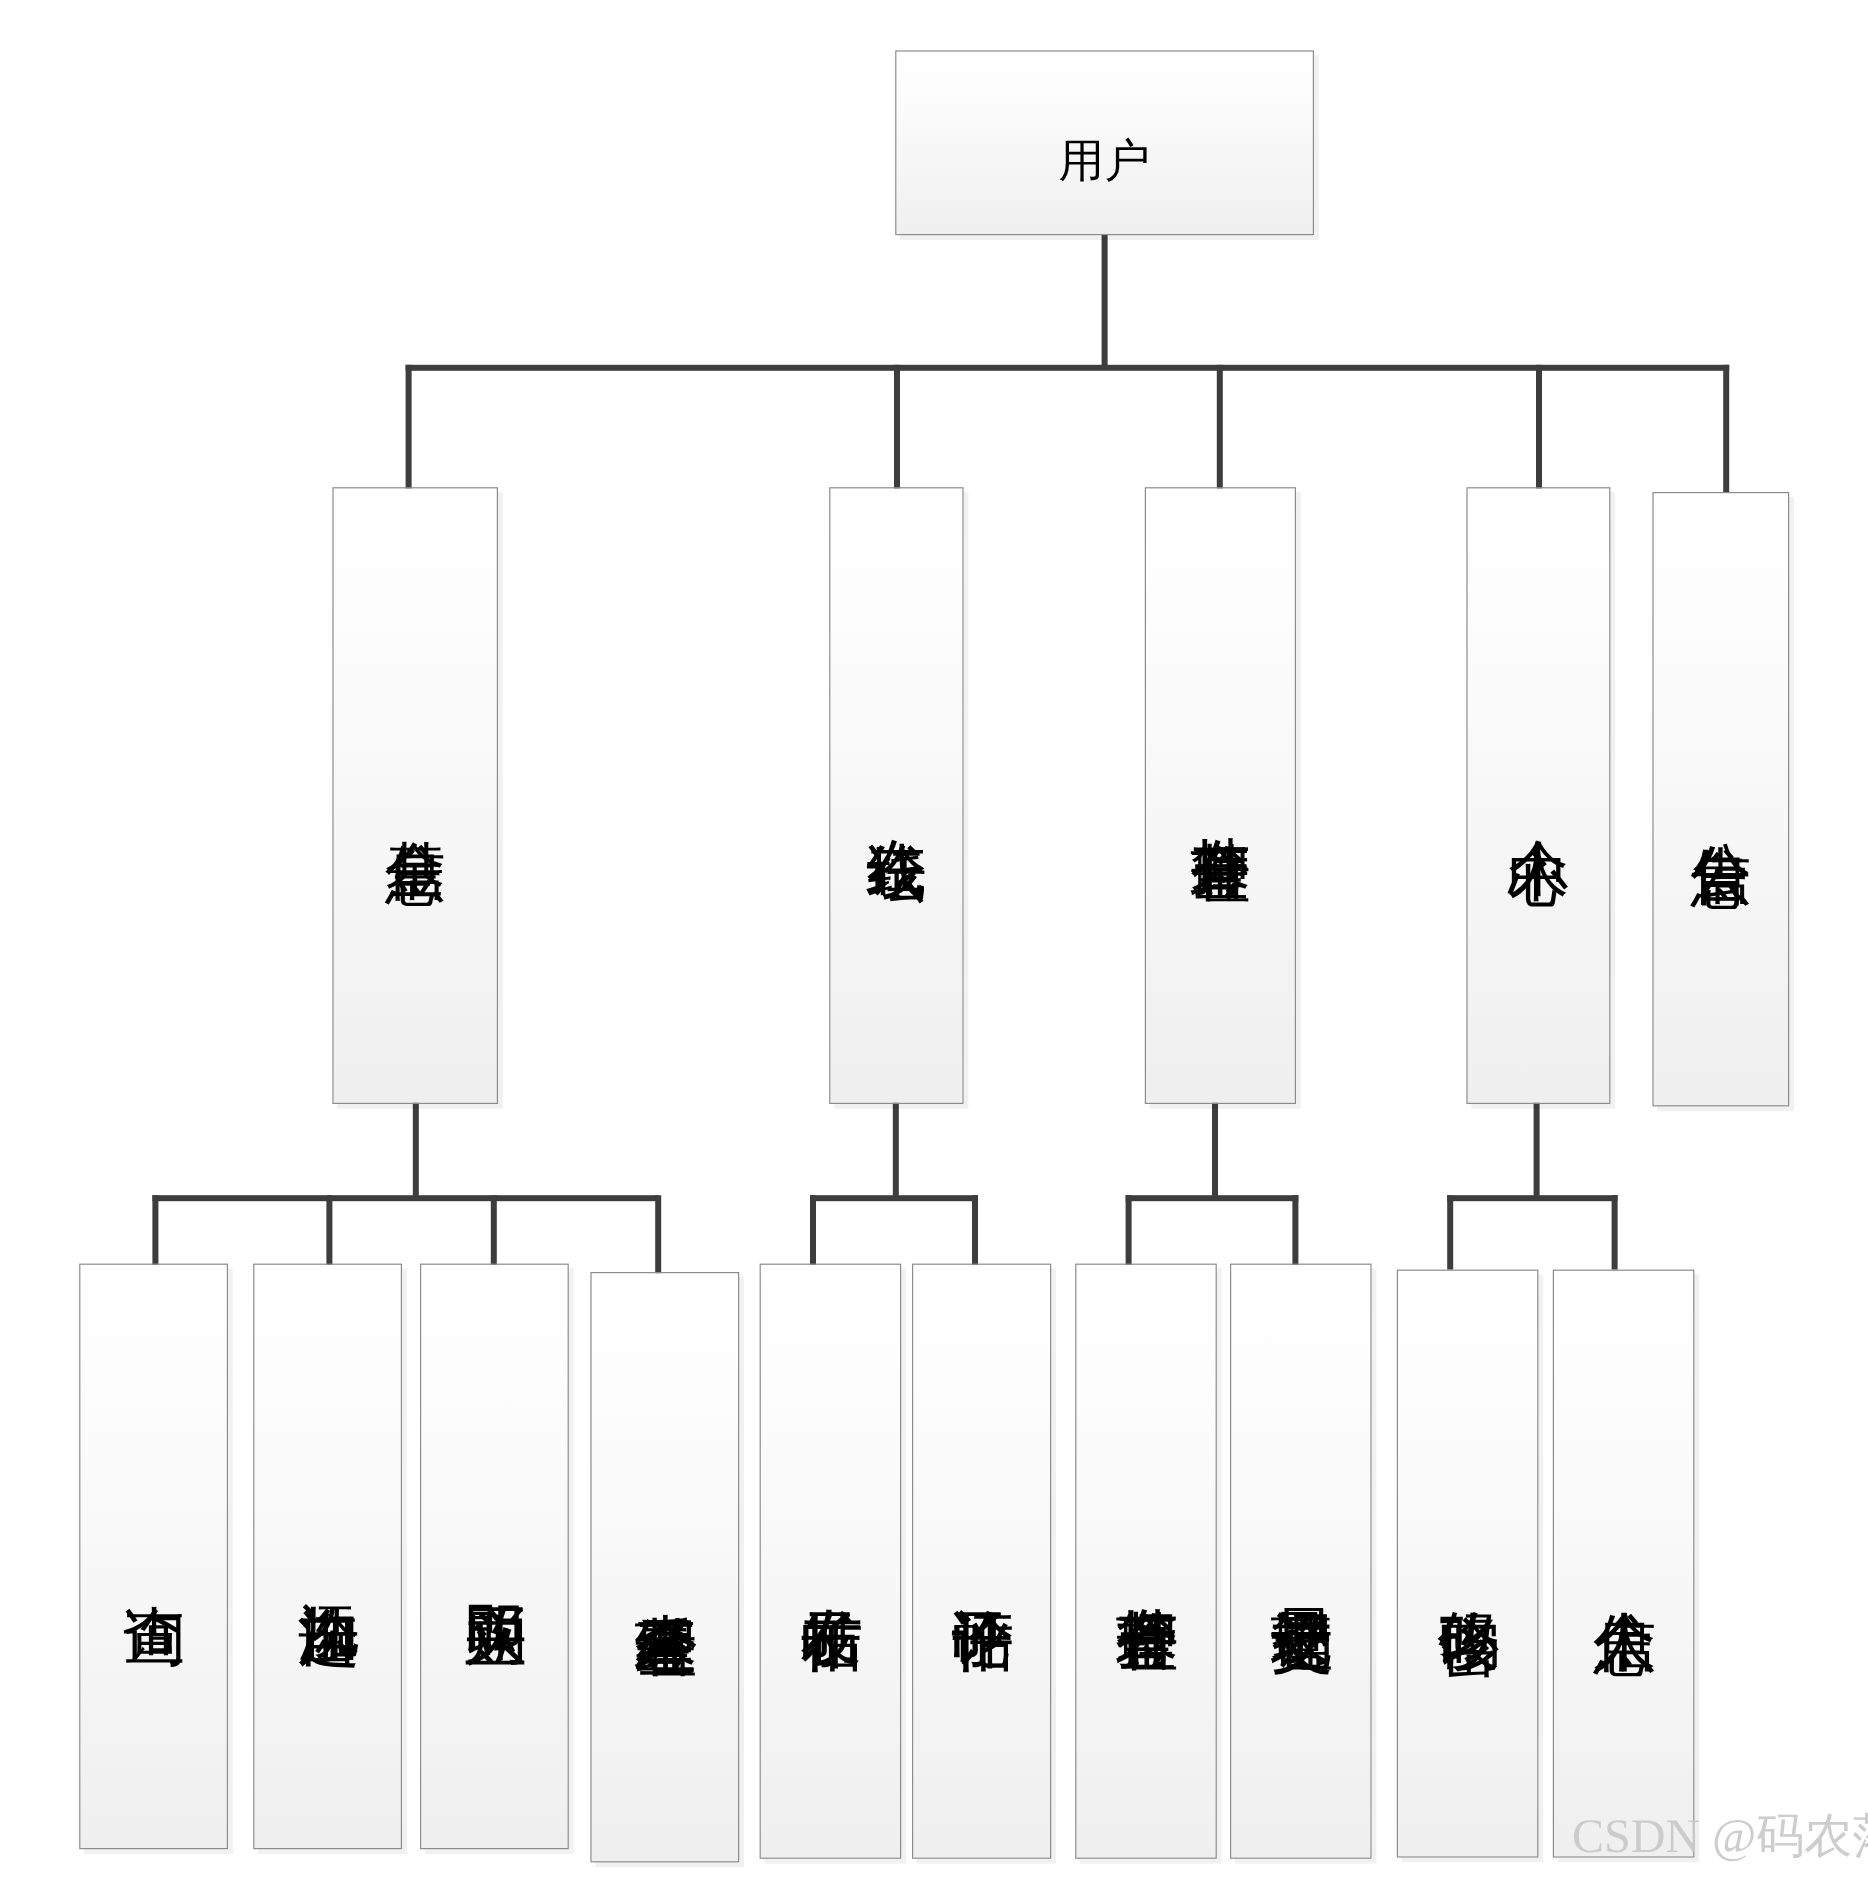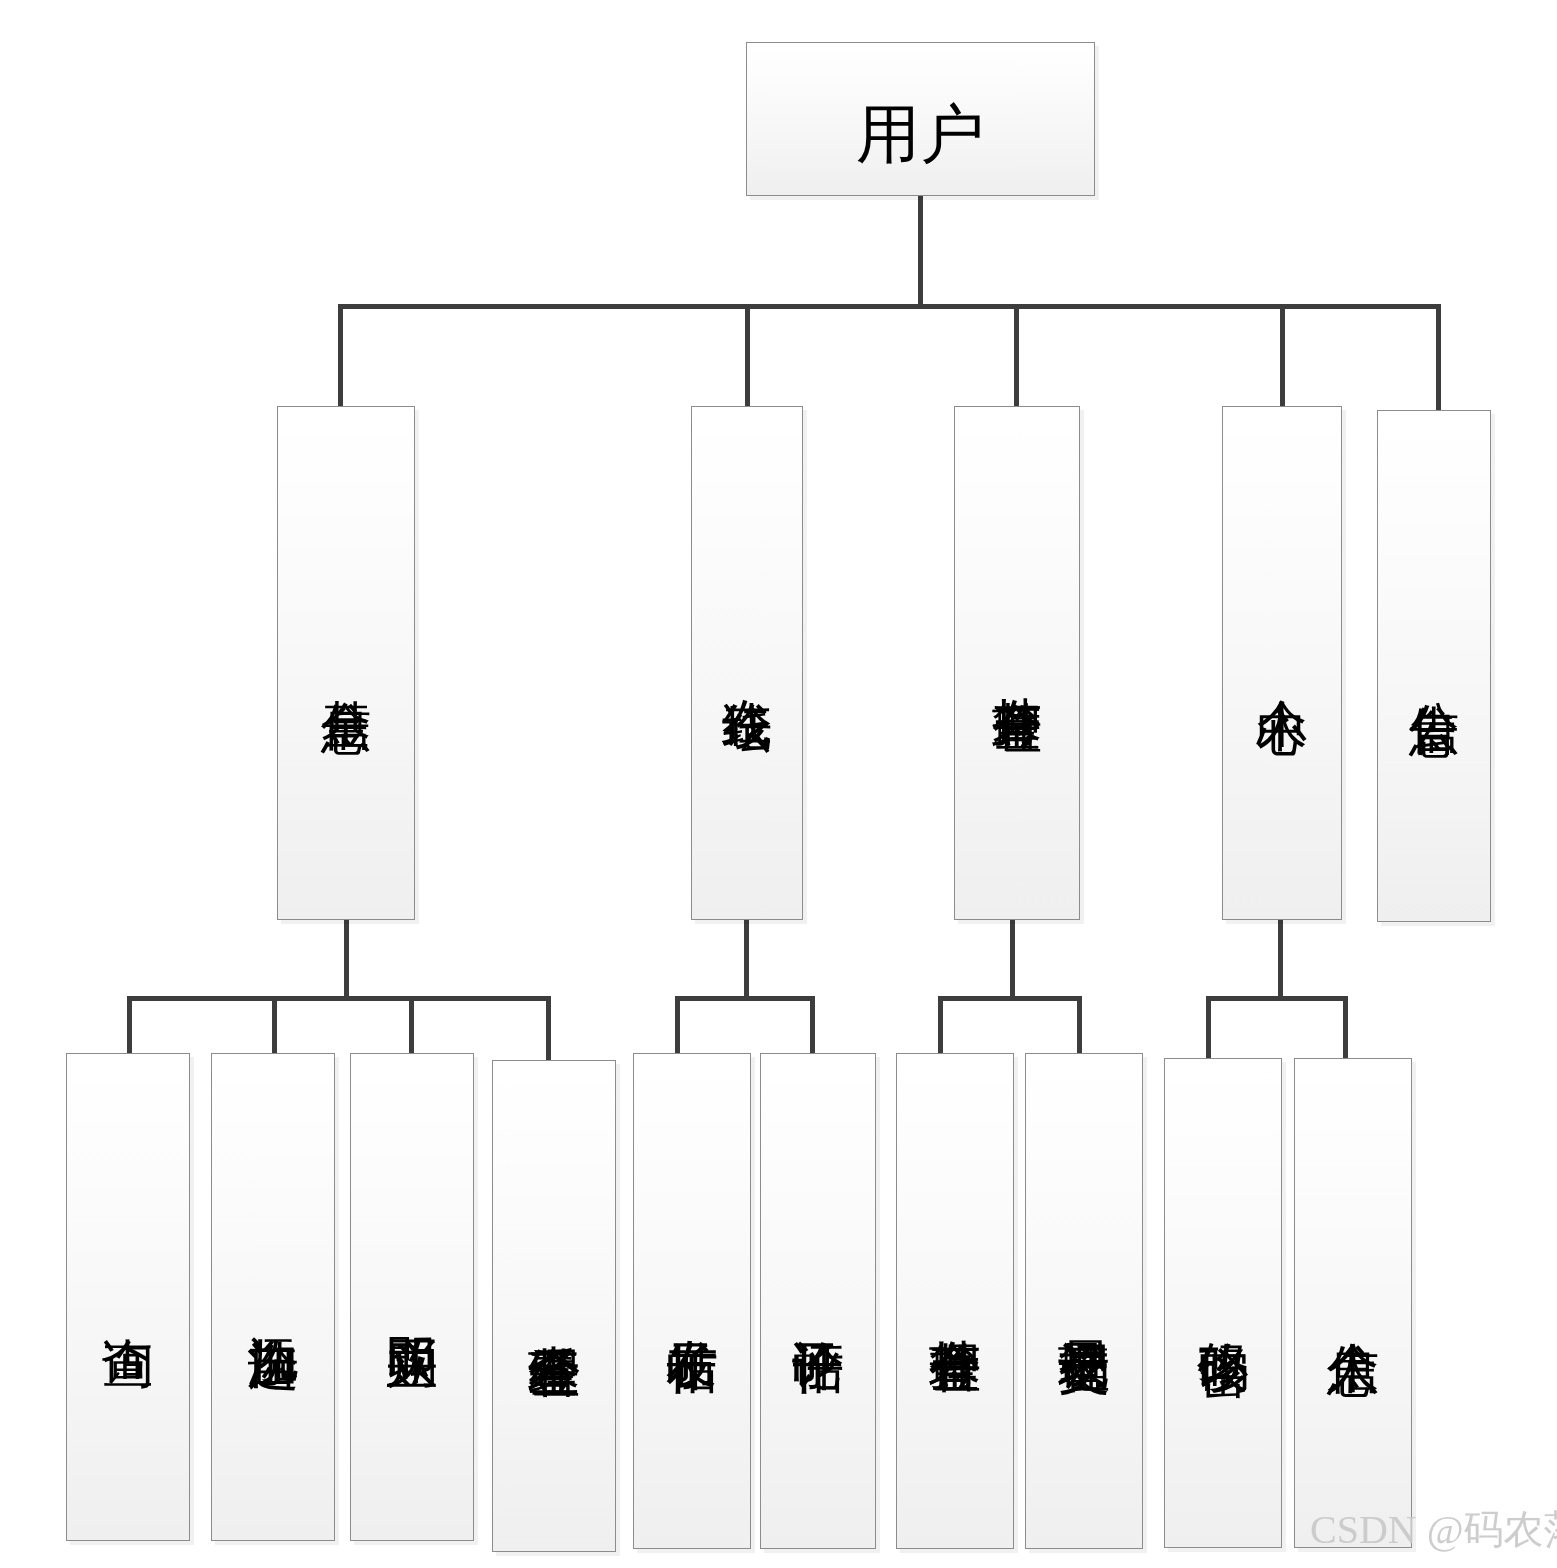--- a/index.html
+++ b/index.html
@@ -29,21 +29,21 @@
   }
   .node .label{
     color:#000000;
     line-height:1.02;
     letter-spacing:0.5px;
     text-align:center;
     display:block;
   }
   .node.horiz .label{
     writing-mode:horizontal-tb;
-    font-size:64px;
+    font-size:38px;
     margin-top:32px;
   }
   .node.vert .label{
     writing-mode:vertical-rl;
     text-orientation:upright;
     font-size:50px;
     letter-spacing:2px;
   }
   .node.vert.leaf .label{
     font-size:52px;

